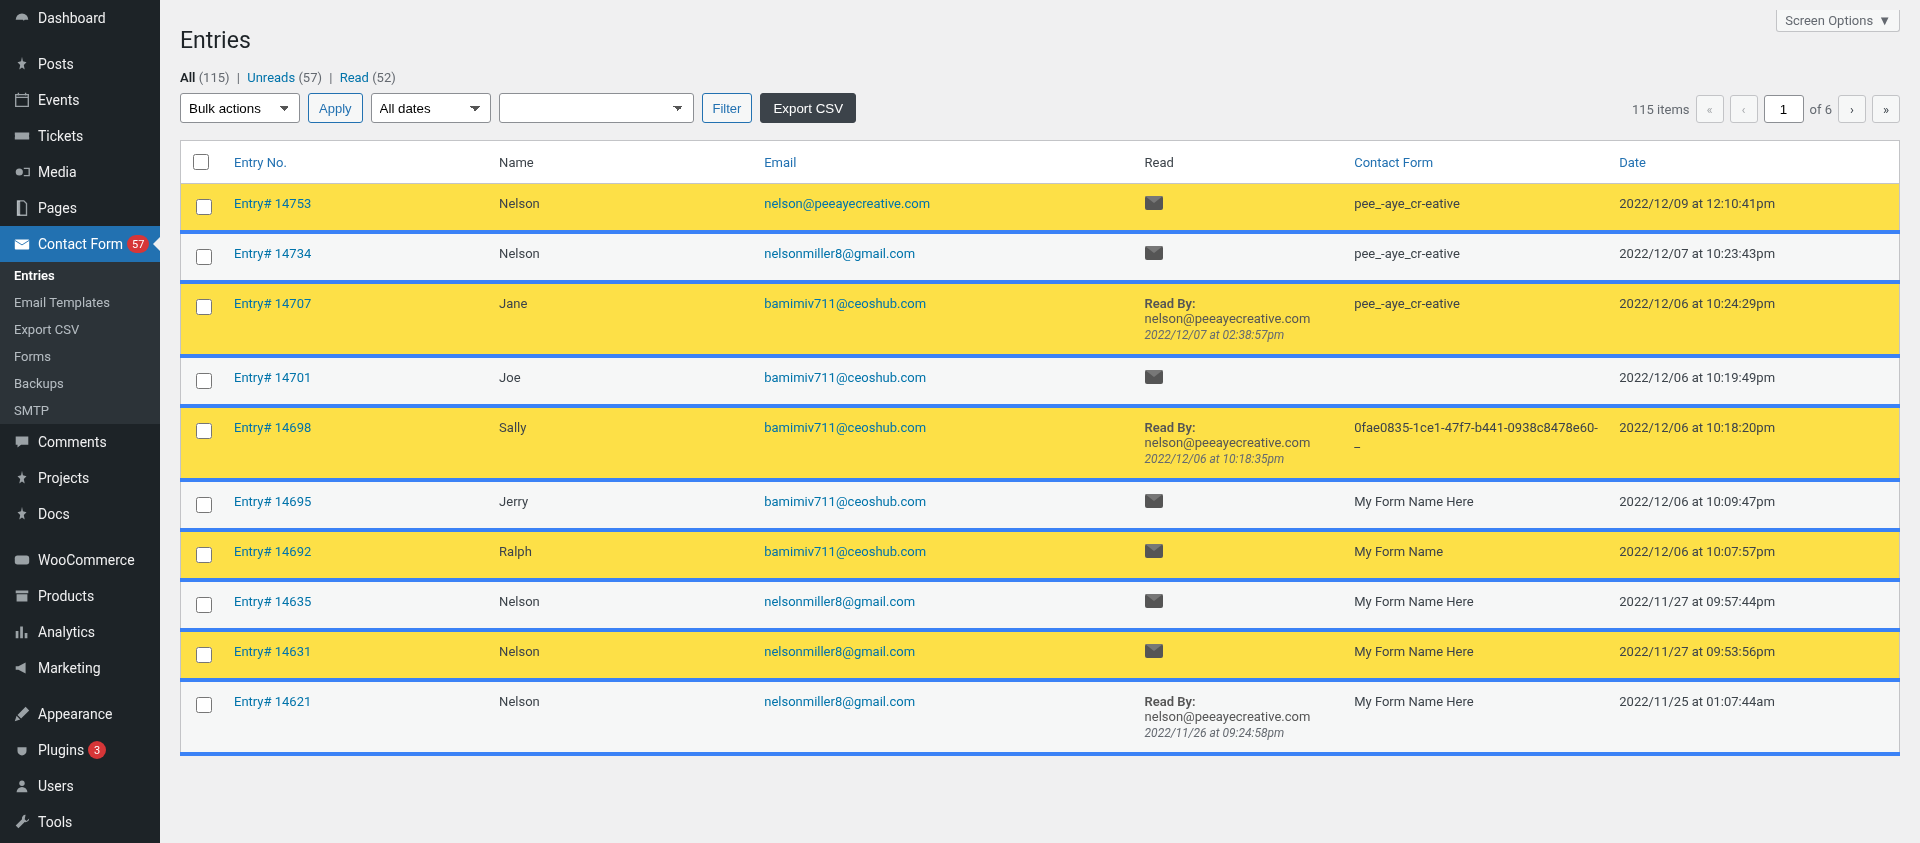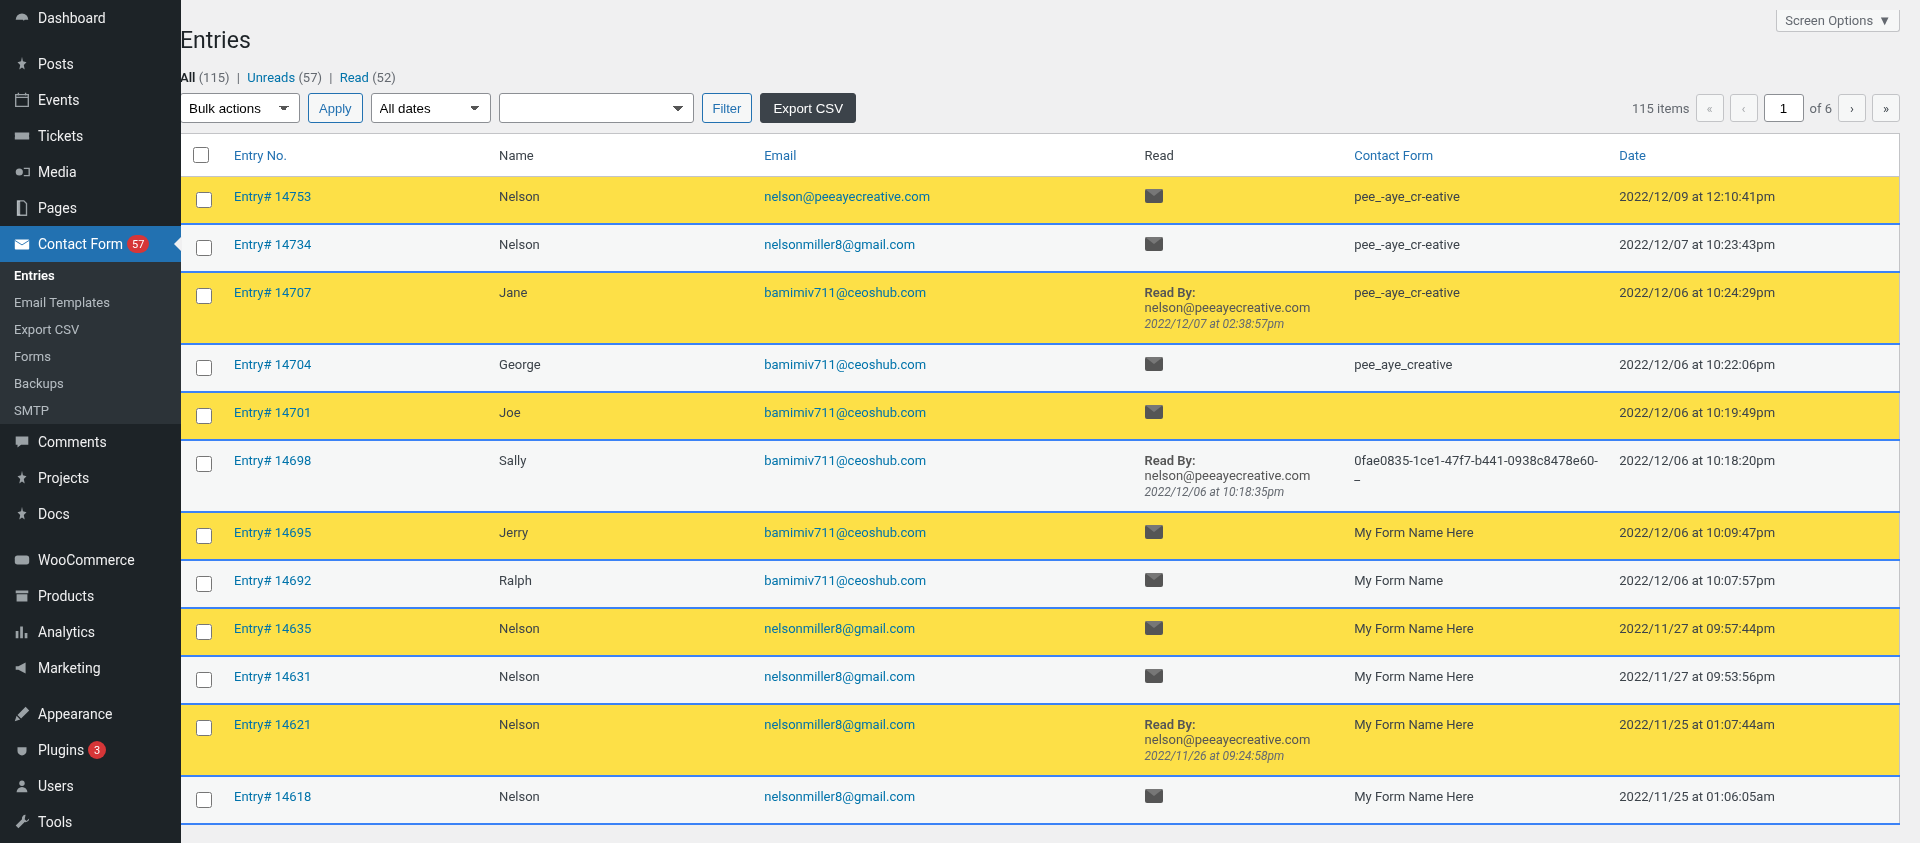--- a/index.html
+++ b/index.html
@@ -21,21 +21,21 @@
   font-family: -apple-system, BlinkMacSystemFont, "Segoe UI", Roboto, Oxygen-Sans, Ubuntu, Cantarell, "Helvetica Neue", sans-serif;
   font-size: 13px;
   color: var(--wp-text);
   background: var(--wp-bg);
   overflow: hidden;
 }
 
 .sidebar {
   position: fixed;
   left: 0; top: 0;
-  width: 181px; height: 100%;
+  width: 160px; height: 100%;
   background: var(--wp-sidebar-bg);
   color: #f0f0f1;
 }
 .sidebar ul { list-style: none; margin: 0; padding: 0; }
 .menu-item {
   display: flex; align-items: center;
   padding: 8px 10px 8px 12px;
   color: #f0f0f1;
   cursor: pointer;
   position: relative;
@@ -113,22 +113,22 @@
 }
 .button {
   display: inline-flex; align-items: center; justify-content: center;
   height: 30px; padding: 0 10px;
   border: 1px solid var(--wp-blue);
   color: var(--wp-blue); background: #f6f7f7;
   border-radius: 3px; cursor: pointer;
   font-size: 13px;
 }
 .tablenav {
-  display: flex; align-items: center; justify-content: space-between;
-  margin-bottom: 10px;
+  display: flex; align-items: flex-end; justify-content: space-between;
+  margin-bottom: 17px;
 }
 .left-actions { display: flex; align-items: center; gap: 8px; }
 select.wp-select {
   height: 30px; border: 1px solid #8c8f94; border-radius: 3px;
   padding: 0 24px 0 8px; background: #fff;
   appearance: none;
   background-image: linear-gradient(45deg, transparent 50%, #555 50%), linear-gradient(135deg, #555 50%, transparent 50%);
   background-position: calc(100% - 15px) 12px, calc(100% - 10px) 12px;
   background-size: 5px 5px, 5px 5px;
   background-repeat: no-repeat;
@@ -166,21 +166,21 @@
 }
 table.entries thead th {
   text-align: left;
   padding: 10px 8px;
   font-weight: 400;
   color: #2271b1;
   border-bottom: 1px solid var(--wp-border);
   background: #fff;
 }
 table.entries thead th.nonlink { color: var(--wp-text); }
-table.entries tbody tr { border-bottom: 2px solid #3b82f6; }
+table.entries tbody tr { border-bottom: 4px solid #3b82f6; }
 table.entries tbody tr:nth-child(even) { background: #f6f7f7; }
 table.entries td {
   padding: 12px 8px;
   vertical-align: top;
   font-size: 13px;
 }
 td.cb, th.cb { width: 36px; text-align: center; }
 td.entry a, td.email a { color: var(--wp-link); text-decoration: none; }
 td.read .mail-icon {
   width: 18px; height: 14px; display: inline-block;
@@ -463,29 +463,20 @@
           <td class="email"><a href="#">bamimiv711@ceoshub.com</a></td>
           <td class="read">
             <div class="read-by"><span class="by">Read By:</span> nelson@peeayecreative.com</div>
             <div class="read-time">2022/12/07 at 02:38:57pm</div>
           </td>
           <td>pee_-aye_cr-eative</td>
           <td>2022/12/06 at 10:24:29pm</td>
         </tr>
         <tr>
           <td class="cb"><input type="checkbox" style=""></td>
-          <td class="entry"><a href="#">Entry# 14704</a></td>
-          <td>George</td>
-          <td class="email"><a href="#">bamimiv711@ceoshub.com</a></td>
-          <td class="read"><span class="mail-icon"></span></td>
-          <td>pee_aye_creative</td>
-          <td>2022/12/06 at 10:22:06pm</td>
-        </tr>
-        <tr>
-          <td class="cb"><input type="checkbox" style=""></td>
           <td class="entry"><a href="#">Entry# 14701</a></td>
           <td>Joe</td>
           <td class="email"><a href="#">bamimiv711@ceoshub.com</a></td>
           <td class="read"><span class="mail-icon"></span></td>
           <td></td>
           <td>2022/12/06 at 10:19:49pm</td>
         </tr>
         <tr>
           <td class="cb"><input type="checkbox" style=""></td>
           <td class="entry"><a href="#">Entry# 14698</a></td>
@@ -539,25 +530,16 @@
           <td class="entry"><a href="#">Entry# 14621</a></td>
           <td>Nelson</td>
           <td class="email"><a href="#">nelsonmiller8@gmail.com</a></td>
           <td class="read">
             <div class="read-by"><span class="by">Read By:</span> nelson@peeayecreative.com</div>
             <div class="read-time">2022/11/26 at 09:24:58pm</div>
           </td>
           <td>My Form Name Here</td>
           <td>2022/11/25 at 01:07:44am</td>
         </tr>
-        <tr>
-          <td class="cb"><input type="checkbox" style=""></td>
-          <td class="entry"><a href="#">Entry# 14618</a></td>
-          <td>Nelson</td>
-          <td class="email"><a href="#">nelsonmiller8@gmail.com</a></td>
-          <td class="read"><span class="mail-icon"></span></td>
-          <td>My Form Name Here</td>
-          <td>2022/11/25 at 01:06:05am</td>
-        </tr>
       </tbody>
   </table>
 
 </div>
 
 </body></html>

